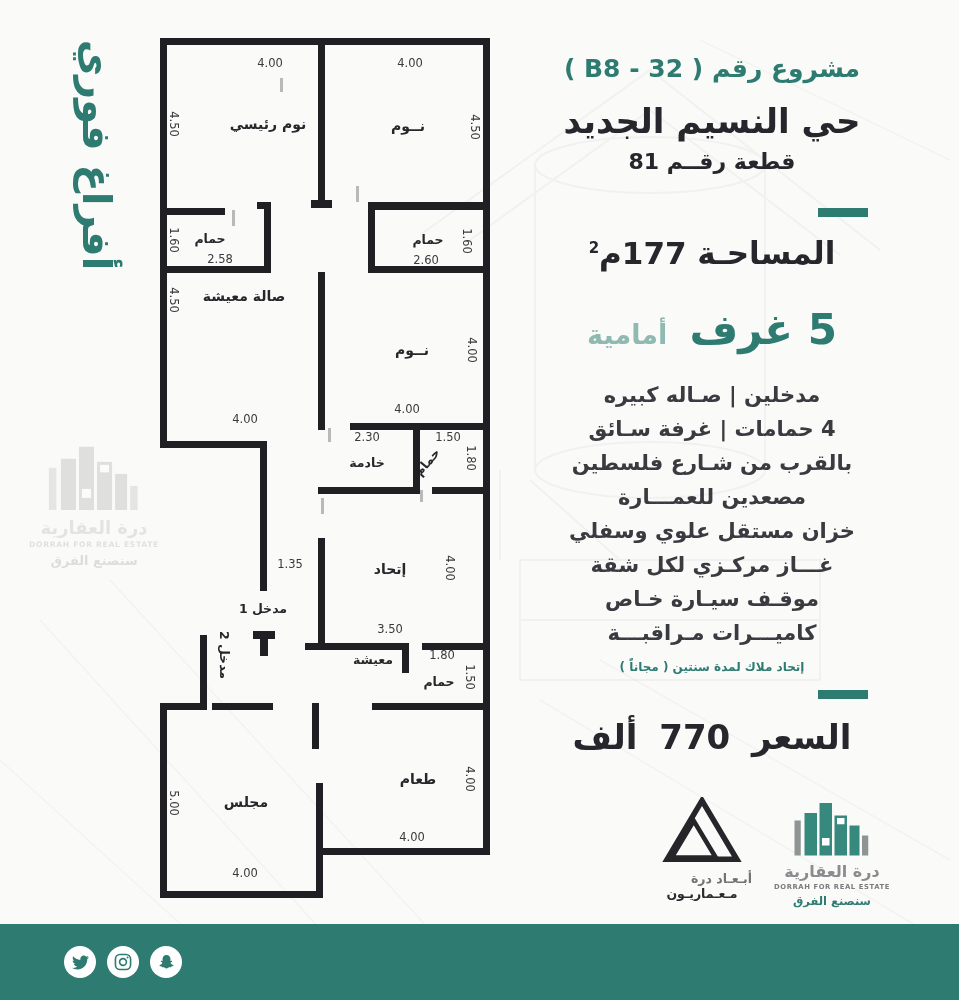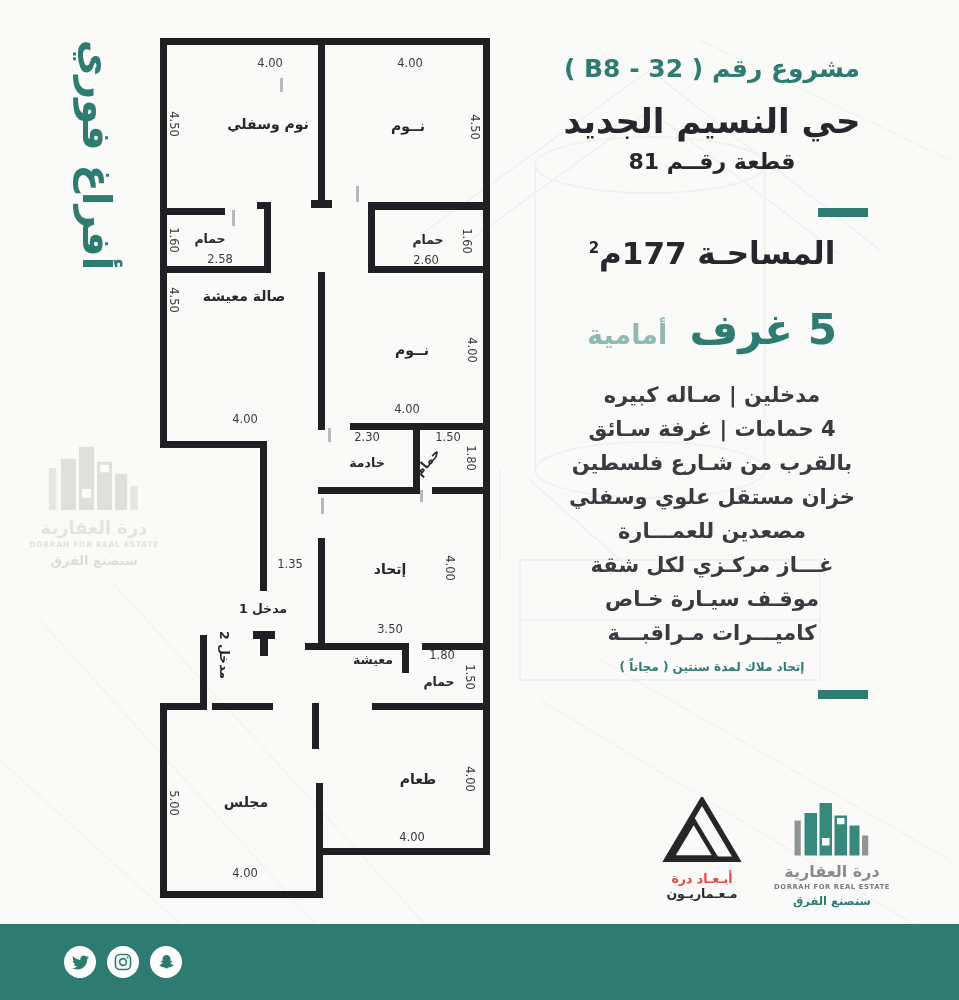--- a/index.html
+++ b/index.html
@@ -39,21 +39,21 @@
   .rooms-line { margin-top:34px; }
   .rooms-count { color:var(--teal); font-size:42px; font-weight:bold; }
   .rooms-suffix { color:var(--teal-light); font-size:27px; font-weight:bold; margin-right:17px; }
   .features { margin-top:24px; }
   .feature-line { font-size:21px; font-weight:bold; color:#3a3a41; line-height:34px; white-space:nowrap; }
   .union-line { color:var(--teal); font-size:12px; font-weight:bold; margin-top:10px; }
   .price-line { font-size:34px; font-weight:bold; margin-top:18px; word-spacing:10px; }
 
   
   .logo-abaad { position:absolute; left:652px; top:797px; width:100px; text-align:center; z-index:2; }
-  .logo-abaad .l1 { font-size:12.5px; font-weight:bold; color:#ef4444; margin-top:4px; }
+  .logo-abaad .l1 { font-size:12.5px; font-weight:bold; color:#737373; margin-top:4px;text-align:right; }
   .logo-abaad .l2 { font-size:12.5px; font-weight:bold; color:#2a2a2e; }
   .logo-dorrah { width:140px; text-align:center; }
   .logo-dorrah .name { font-size:16px; font-weight:bold; color:#8c8c90; margin-top:2px; }
   .logo-dorrah .en { font-size:6.8px; letter-spacing:.6px; color:#7c7c80; font-weight:bold; margin-top:2px; }
   .logo-dorrah .slogan { font-size:11.5px; font-weight:bold; color:var(--teal); margin-top:3px; }
   .logo-dorrah-main { position:absolute; left:762px; top:800px; z-index:2; }
   .watermark { position:absolute; left:24px; top:450px; z-index:1; opacity:.2; filter:grayscale(1);
     transform:scale(1.12); }
 
   
@@ -155,21 +155,21 @@
       <rect class="wall" x="100" y="601" width="8" height="17"></rect>
 
       <rect class="tick" x="72" y="172" width="3" height="16"></rect>
       <rect class="tick" x="196" y="148" width="3" height="16"></rect>
       <rect class="tick" x="168" y="390" width="3" height="14"></rect>
       <rect class="tick" x="260" y="452" width="3" height="12"></rect>
       <rect class="tick" x="161" y="460" width="3" height="16"></rect>
       <rect class="tick" x="120" y="40" width="3" height="14"></rect>
     </svg>
     <div class="plan-labels">
-        <div class="plan-label room" style="left: 108px; top: 86px; transform: translate(-50%, -50%);">نوم وسفلي</div>
+        <div class="plan-label room" style="left: 108px; top: 86px; transform: translate(-50%, -50%);">نوم رئيسي</div>
         <div class="plan-label room" style="left: 248px; top: 88px; transform: translate(-50%, -50%);">نــوم</div>
         <div class="plan-label room sm" style="left: 50px; top: 200px; transform: translate(-50%, -50%);">حمام</div>
         <div class="plan-label room sm" style="left: 268px; top: 201px; transform: translate(-50%, -50%);">حمام</div>
         <div class="plan-label room" style="left: 84px; top: 258px; transform: translate(-50%, -50%);">صالة معيشة</div>
         <div class="plan-label room" style="left: 252px; top: 312px; transform: translate(-50%, -50%);">نــوم</div>
         <div class="plan-label room sm" style="left: 207px; top: 424px; transform: translate(-50%, -50%);">خادمة</div>
         <div class="plan-label room sm" style="left: 267px; top: 424px; transform: translate(-50%, -50%) rotate(-50deg);">حمام</div>
         <div class="plan-label room" style="left: 230px; top: 531px; transform: translate(-50%, -50%);">إتحاد</div>
         <div class="plan-label room sm" style="left: 103px; top: 570px; transform: translate(-50%, -50%);">مدخل 1</div>
         <div class="plan-label room sm" style="left: 64px; top: 617px; transform: translate(-50%, -50%) rotate(90deg);">مدخل 2</div>
@@ -213,28 +213,29 @@
       <span>المساحـة 177م</span><sup>2</sup>
     </div>
     <div class="rooms-line">
       <span class="rooms-count">5 غرف</span>
       <span class="rooms-suffix">أمامية</span>
     </div>
     <div class="features">
         <div class="feature-line">مدخلين   |   صـاله كبيره</div>
         <div class="feature-line">4 حمامات | غرفة سـائق</div>
         <div class="feature-line">بالقرب من شـارع فلسطين</div>
+        <div class="feature-line">مصعدين    للعمـــارة</div>
         <div class="feature-line">خزان مستقل علوي وسفلي</div>
-        <div class="feature-line">مصعدين    للعمـــارة</div>
         <div class="feature-line">غـــاز مركـزي لكل شقة</div>
         <div class="feature-line">موقـف سيـارة خـاص</div>
         <div class="feature-line">كاميـــرات مـراقبـــة</div>
       </div>
     <div class="union-line">إتحاد ملاك لمدة سنتين ( مجاناً )</div>
     <div class="teal-bar bar2"></div>
+    <div class="price-line">السعر 770 ألف</div>
   </div>
 
   <div class="logo-abaad">
     <svg width="86" height="66" viewBox="0 0 84 72">
       <polygon points="42,4 80,68 4,68" fill="none" stroke="#26262a" stroke-width="6"></polygon>
       <polygon points="33,26 57,66 9,66" fill="none" stroke="#26262a" stroke-width="5"></polygon>
     </svg>
     <div class="l1">أبـعـاد درة</div>
     <div class="l2">مـعـماريـون</div>
   </div>

